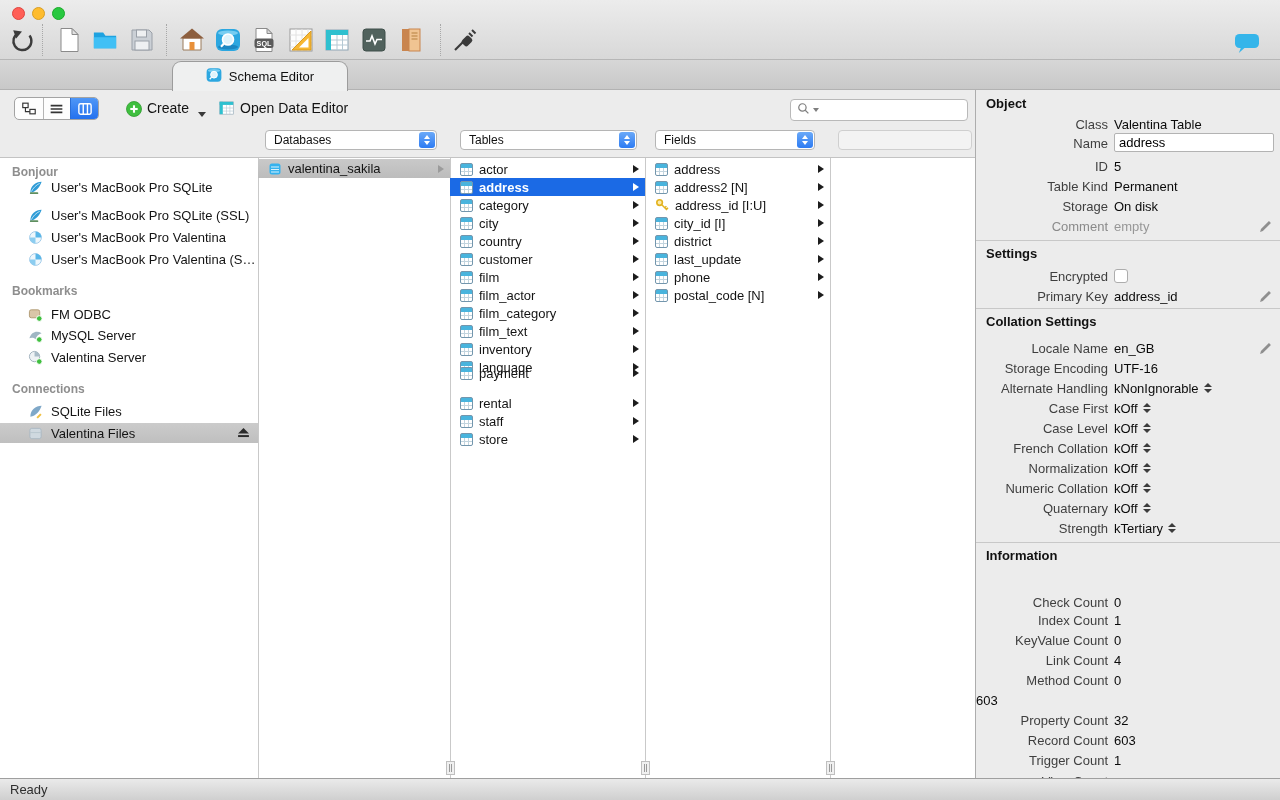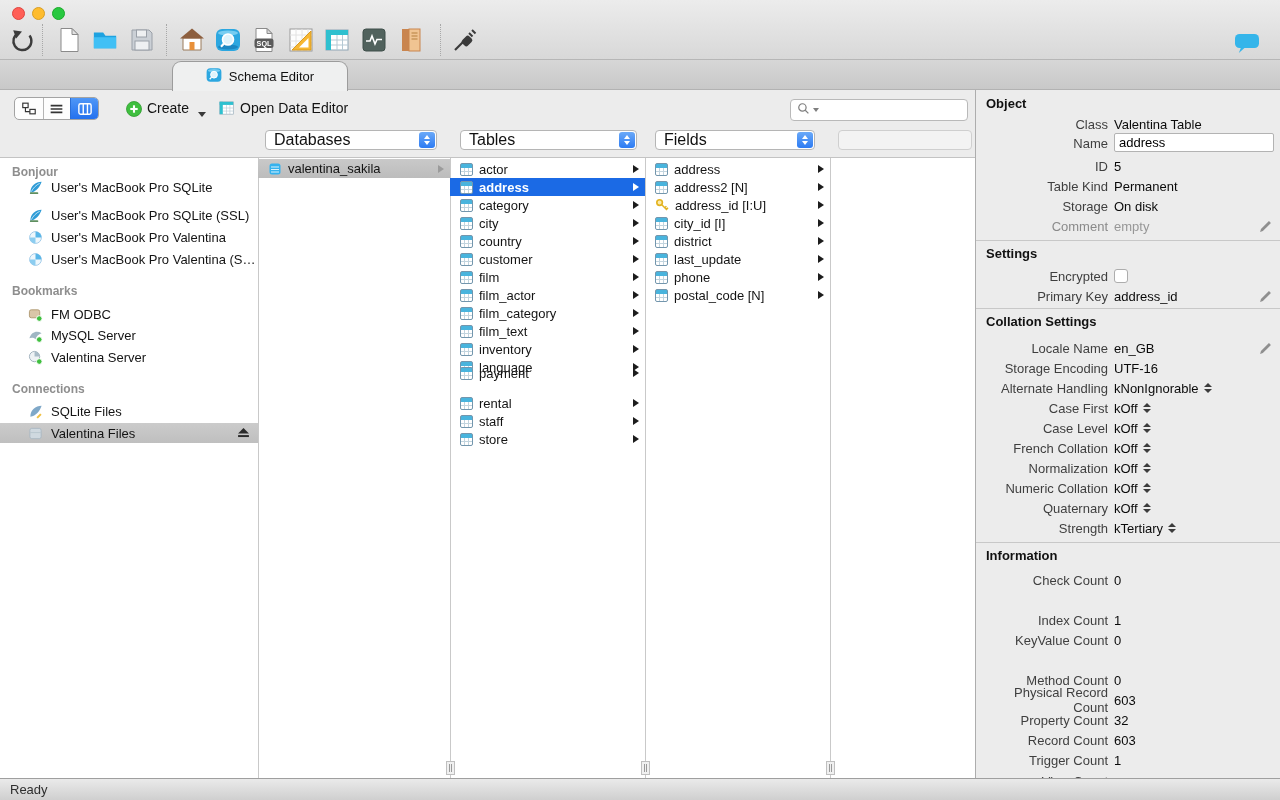--- a/index.html
+++ b/index.html
@@ -34,21 +34,21 @@
   .seg.sel { background:linear-gradient(#4f97f7,#2471ee); border-left:1px solid #2a6fd8; }
   .createplus { position:absolute; left:126px; top:11px; }
   .createlabel { position:absolute; left:147px; top:7px; height:23px; line-height:23px; font-size:14px; }
   .caret-dn { position:absolute; left:198px; top:22px; width:0; height:0;
               border-left:4px solid transparent; border-right:4px solid transparent; border-top:5px solid #3a3a3a; }
   .odeicon { position:absolute; left:218px; top:10px; }
   .odelabel { position:absolute; left:240px; top:7px; height:23px; line-height:23px; font-size:14px;text-align:right; }
   .searchbox { position:absolute; left:790px; top:9px; width:178px; height:22px; background:#fff;
                border:1px solid #b9b9b9; border-radius:4px; display:flex; align-items:center; padding:0 6px; gap:2px; }
   .combo { position:absolute; top:40px; height:20px; background:#fff; border:1px solid #b5b5b5; border-radius:4px;
-           font-size:16px; line-height:18px; padding-left:8px; color:#111; }
+           font-size:12px; line-height:18px; padding-left:8px; color:#111; }
   .combo .stepper { position:absolute; right:1px; top:1px; width:16px; height:16px; border-radius:3px;
                     background:linear-gradient(#6aa9f8,#2d7bf3); display:flex; flex-direction:column;
                     align-items:center; justify-content:center; gap:2px; }
   .wup { width:0;height:0;border-left:3.5px solid transparent;border-right:3.5px solid transparent;border-bottom:4px solid #fff; }
   .wdn { width:0;height:0;border-left:3.5px solid transparent;border-right:3.5px solid transparent;border-top:4px solid #fff; }
   .combo.disabled { background:#f3f3f3; border-color:#cfcfcf; }
 
   
   .cols { position:absolute; left:0; top:158px; width:975px; height:620px; background:#fff; }
   .vdiv { position:absolute; top:0; width:1px; height:620px; background:#c9c9c9; }
@@ -649,38 +649,41 @@
         <span class="ilab">Strength</span>
         <span class="ival">kTertiary</span>
         <span class="updown">
           <b class="u"></b>
           <b class="d"></b>
         </span>
       </div>
     <div class="idiv" style="top:452px"></div>
 
     <div class="ihdr" style="top:458px">Information</div>
-    <div class="irow" style="top:480px">
+    <div class="irow" style="top:502px">
         <span class="ilab">Check Count</span>
         <span class="ival">0</span>
       </div>
     <div class="irow" style="top:520px">
         <span class="ilab">Index Count</span>
         <span class="ival">1</span>
       </div>
     <div class="irow" style="top:540px">
         <span class="ilab">KeyValue Count</span>
         <span class="ival">0</span>
       </div>
+    <div class="irow" style="top:560px">
+        <span class="ilab">Link Count</span>
+        <span class="ival">4</span>
+      </div>
     <div class="irow" style="top:580px">
         <span class="ilab">Method Count</span>
         <span class="ival">0</span>
       </div>
     <div class="irow" style="top:600px">
-        <span class="ilab">Physical Record Count</span>
         <span class="ival">603</span>
       </div>
     <div class="irow" style="top:620px">
         <span class="ilab">Property Count</span>
         <span class="ival">32</span>
       </div>
     <div class="irow" style="top:640px">
         <span class="ilab">Record Count</span>
         <span class="ival">603</span>
       </div>

